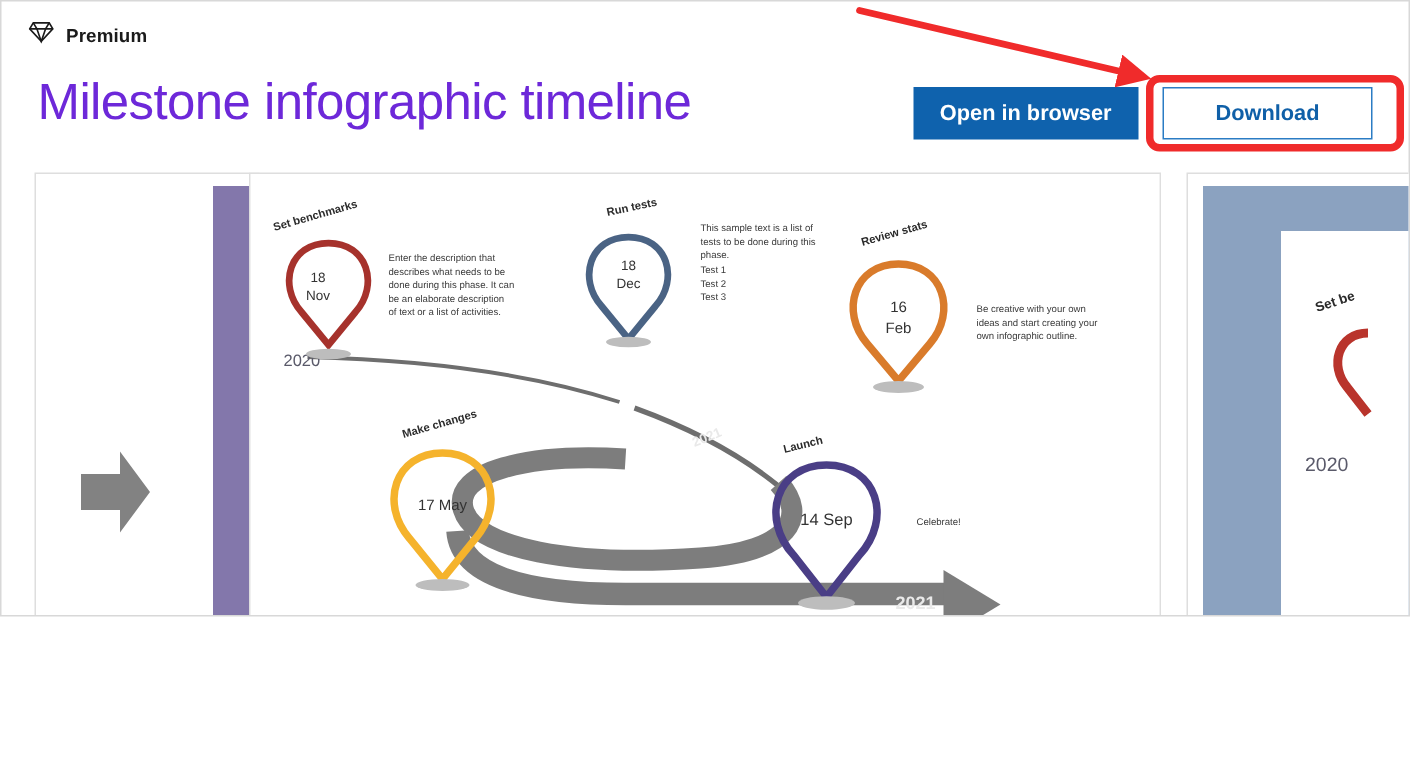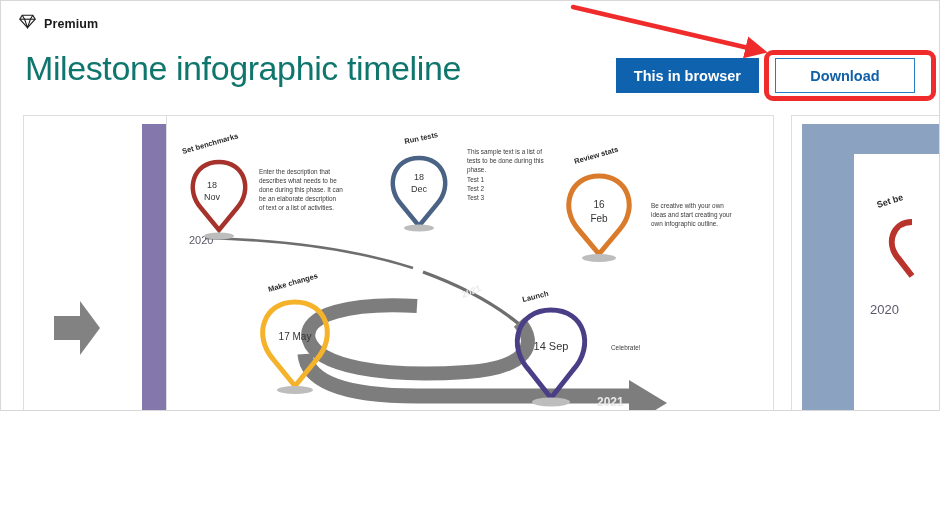--- a/index.html
+++ b/index.html
@@ -23,21 +23,21 @@
     display: flex; align-items: center; gap: 8px;
   }
   .premium-label {
     font-size: 12.5px; font-weight: bold; color: #1b1b1b;
     letter-spacing: 0.1px;
   }
 
   
   .page-title {
     position: absolute; left: 24px; top: 48px;
-    font-size: 34px; font-weight: normal; color: #0f766e;
+    font-size: 34px; font-weight: normal; color: #6d28d9;
     letter-spacing: -0.4px;
   }
 
   
   .actions {
     position: absolute; right: 24px; top: 57px;
     display: flex; align-items: center; gap: 16px;
   }
   .btn-primary {
     background: #0f62ad;
@@ -132,21 +132,21 @@
         <path d="M0.8 5.2 H16.2" fill="none" stroke="#1b1b1b" stroke-width="1.1"></path>
         <path d="M3.2 1.2 L5.6 5.2 L8.5 13.6 L11.4 5.2 L13.8 1.2" fill="none" stroke="#1b1b1b" stroke-width="1.1"></path>
       </svg>
     </span>
     <span class="premium-label">Premium</span>
   </div>
 
   <h1 class="page-title">Milestone infographic timeline</h1>
 
   <div class="actions">
-    <button class="btn-primary" style="background: rgb(15, 98, 173);">This in browser</button>
+    <button class="btn-primary" style="background: rgb(15, 98, 173);">Open in browser</button>
     <button class="btn-secondary" style="color: rgb(16, 96, 168);">Download</button>
   </div>
 
   <div class="highlight-box" style="border-color: rgb(240, 43, 43);"></div>
 
   <svg class="red-arrow" viewBox="0 0 230 70">
     <defs>
       <marker id="arrowhead" markerWidth="5" markerHeight="5" refX="2.6" refY="2.5" orient="auto">
         <path d="M0,0 L5,2.5 L0,5 Z" fill="#f02b2b"></path>
       </marker>

